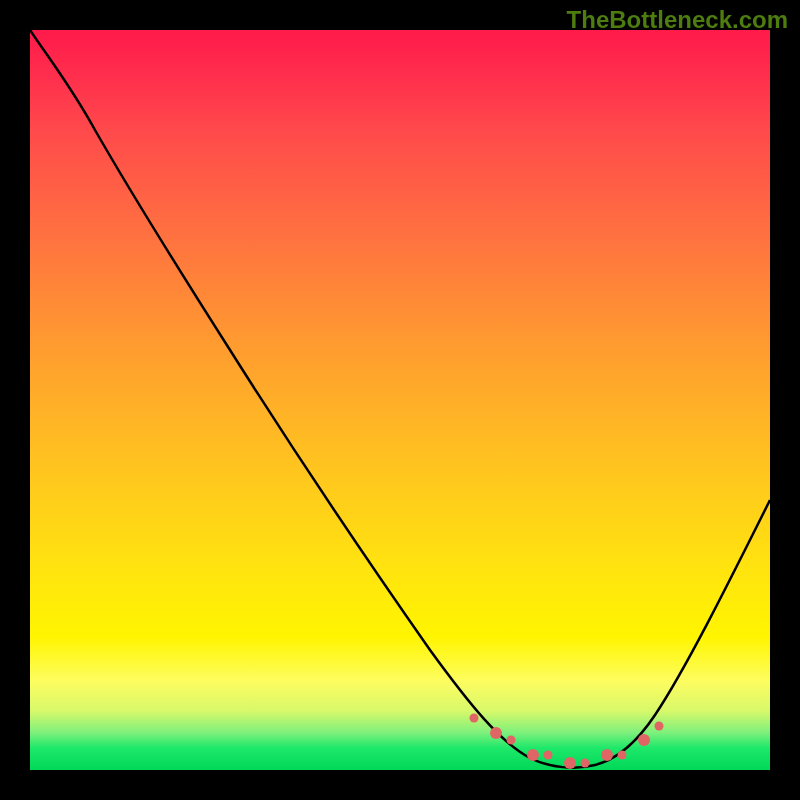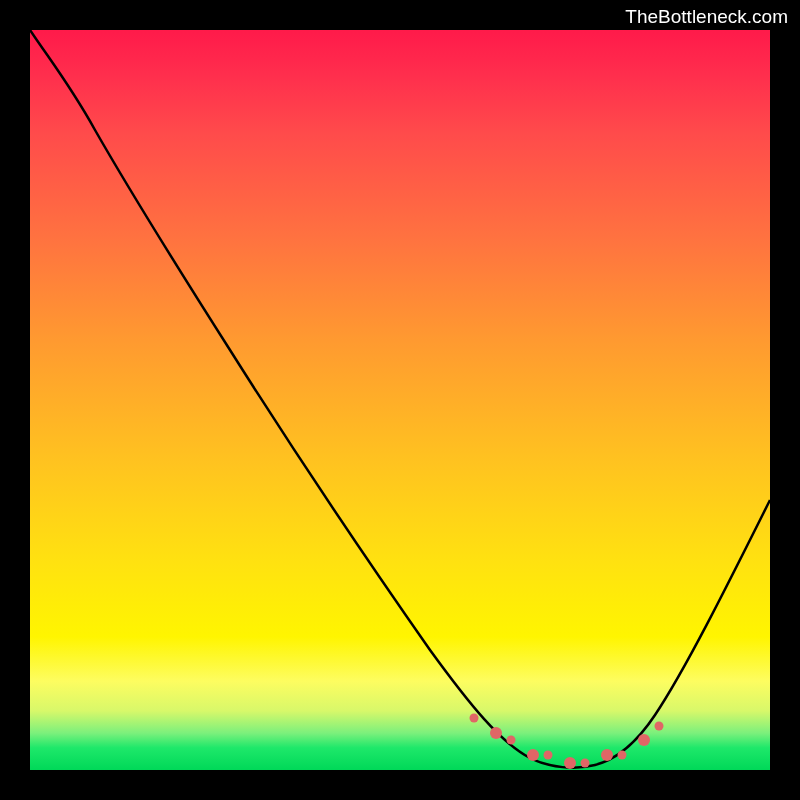--- a/index.html
+++ b/index.html
@@ -7,23 +7,23 @@
     width: 800px;
     height: 800px;
     background: #000;
     position: relative;
     font-family: Arial, sans-serif;
   }
   .watermark {
     position: absolute;
     top: 6px;
     right: 12px;
-    color: #ffffff;
-    font-size: 19px;
-    font-weight: 400;
+    color: #4d7c0f;
+    font-size: 24px;
+    font-weight: 700;
     z-index: 10;
   }
   .plot-area {
     position: absolute;
     left: 30px;
     top: 30px;
     width: 740px;
     height: 740px;
     overflow: hidden;
   }

